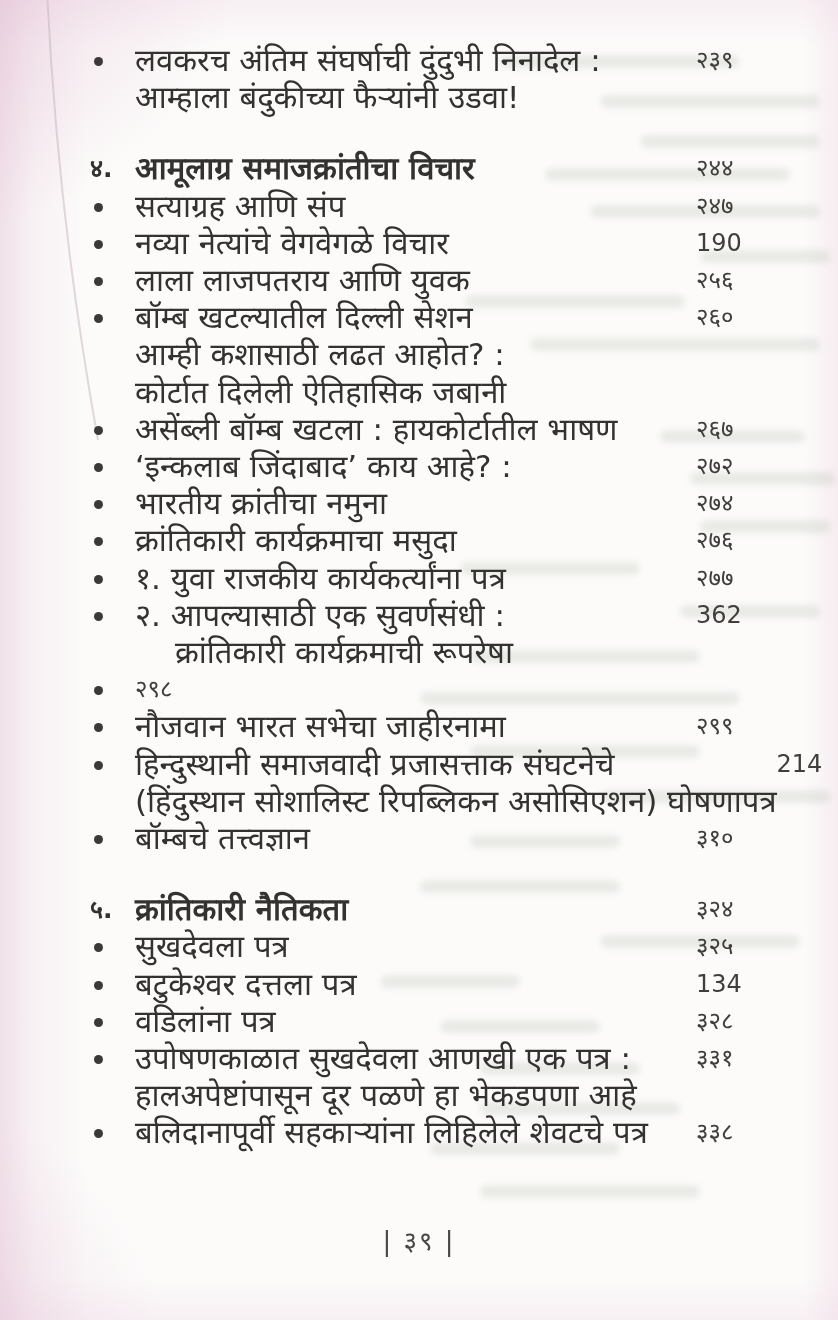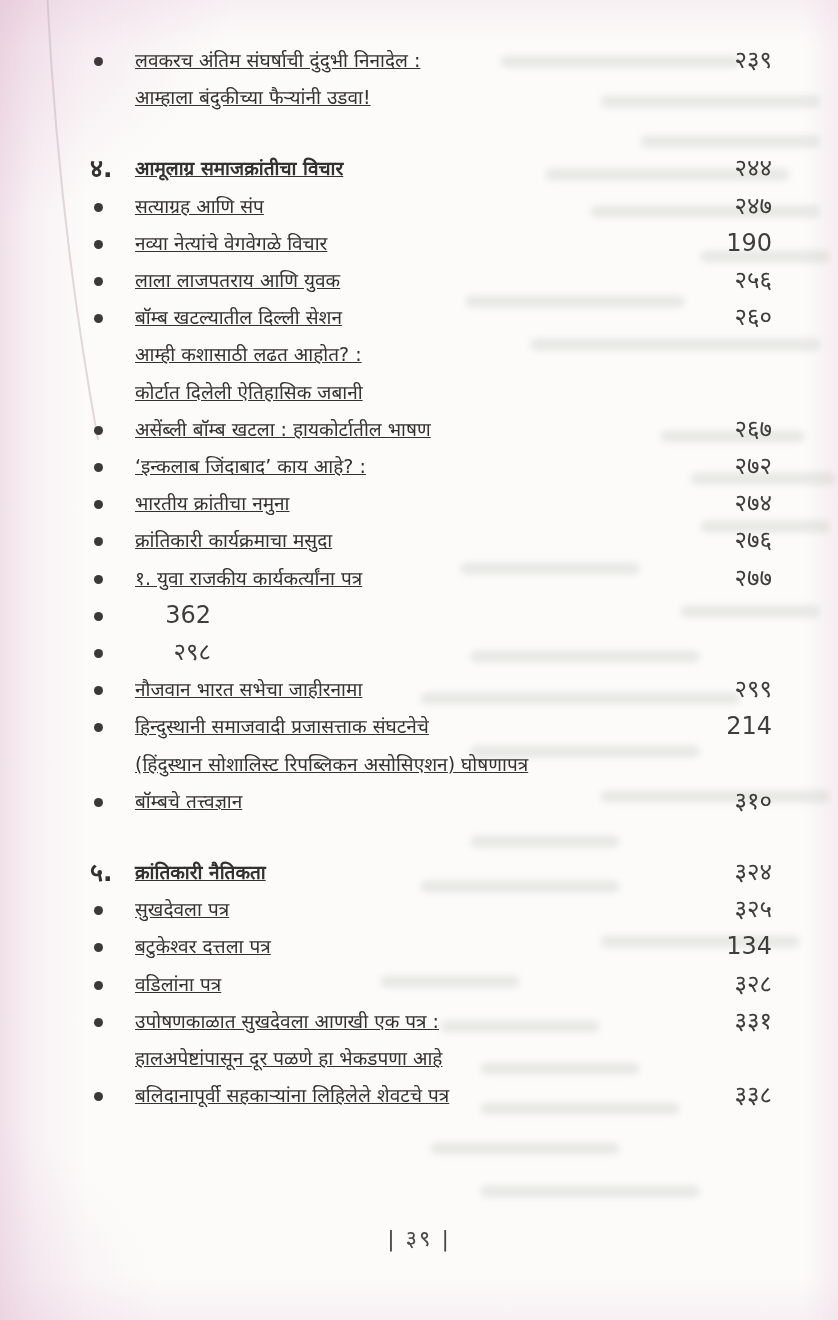--- a/index.html
+++ b/index.html
@@ -33,30 +33,30 @@
   .row.gap-before { margin-top:34px; }
   .marker {
     flex:0 0 45px; width:45px;
     font-size:25px; line-height:37.2px;
   }
   .row.bold .marker, .row.bold .content { font-weight:bold; }
   .bullet {
     display:block; width:9px; height:9px; border-radius:50%;
     background:#3b3937; margin-top:15px; margin-left:4px;
   }
-  .content { flex:1 1 auto; font-size:19px; line-height:37.2px;text-decoration:underline; }
+  .content { flex:1 1 auto; font-size:31px; line-height:37.2px; }
   .line { white-space:nowrap; }
   .line.cont-indent { padding-left:40px; }
   .pagenum {
-    flex:0 0 76px; width:76px; text-align:right;
+    flex:0 0 76px; width:76px; text-align:left;
     font-size:24px; line-height:37.2px; color:#403e3b;
   }
   .footer {
     position:absolute; left:0; top:1222px; width:838px;
-    text-align:center; font-size:22px; color:#4a4846; letter-spacing:2px;
+    text-align:center; font-size:26px; color:#4a4846; letter-spacing:2px;
   }
 </style>
 </head>
 <body>
 
 <div class="page">
 
   <svg class="crease" width="260" height="560" viewBox="0 0 260 560" aria-hidden="true">
     <path d="M47,-10 Q58,220 98,440" fill="none" stroke="rgba(192,174,185,0.45)" stroke-width="2"></path>
   </svg>
@@ -188,20 +188,24 @@
         </div>
     <div class="content">
           <div class="line">१.  युवा राजकीय कार्यकर्त्यांना पत्र</div>
         </div>
     <div class="pagenum">२७७</div>
   </div>
       <div class="row">
     <div class="marker">
           <span class="bullet"></span>
         </div>
+    <div class="content">
+          <div class="line">२.  आपल्यासाठी एक सुवर्णसंधी :</div>
+          <div class="line cont-indent">क्रांतिकारी कार्यक्रमाची रूपरेषा</div>
+        </div>
     <div class="pagenum">362</div>
   </div>
       <div class="row bold">
     <div class="marker">
           <span class="bullet"></span>
         </div>
     <div class="pagenum">२९८</div>
   </div>
       <div class="row">
     <div class="marker">

